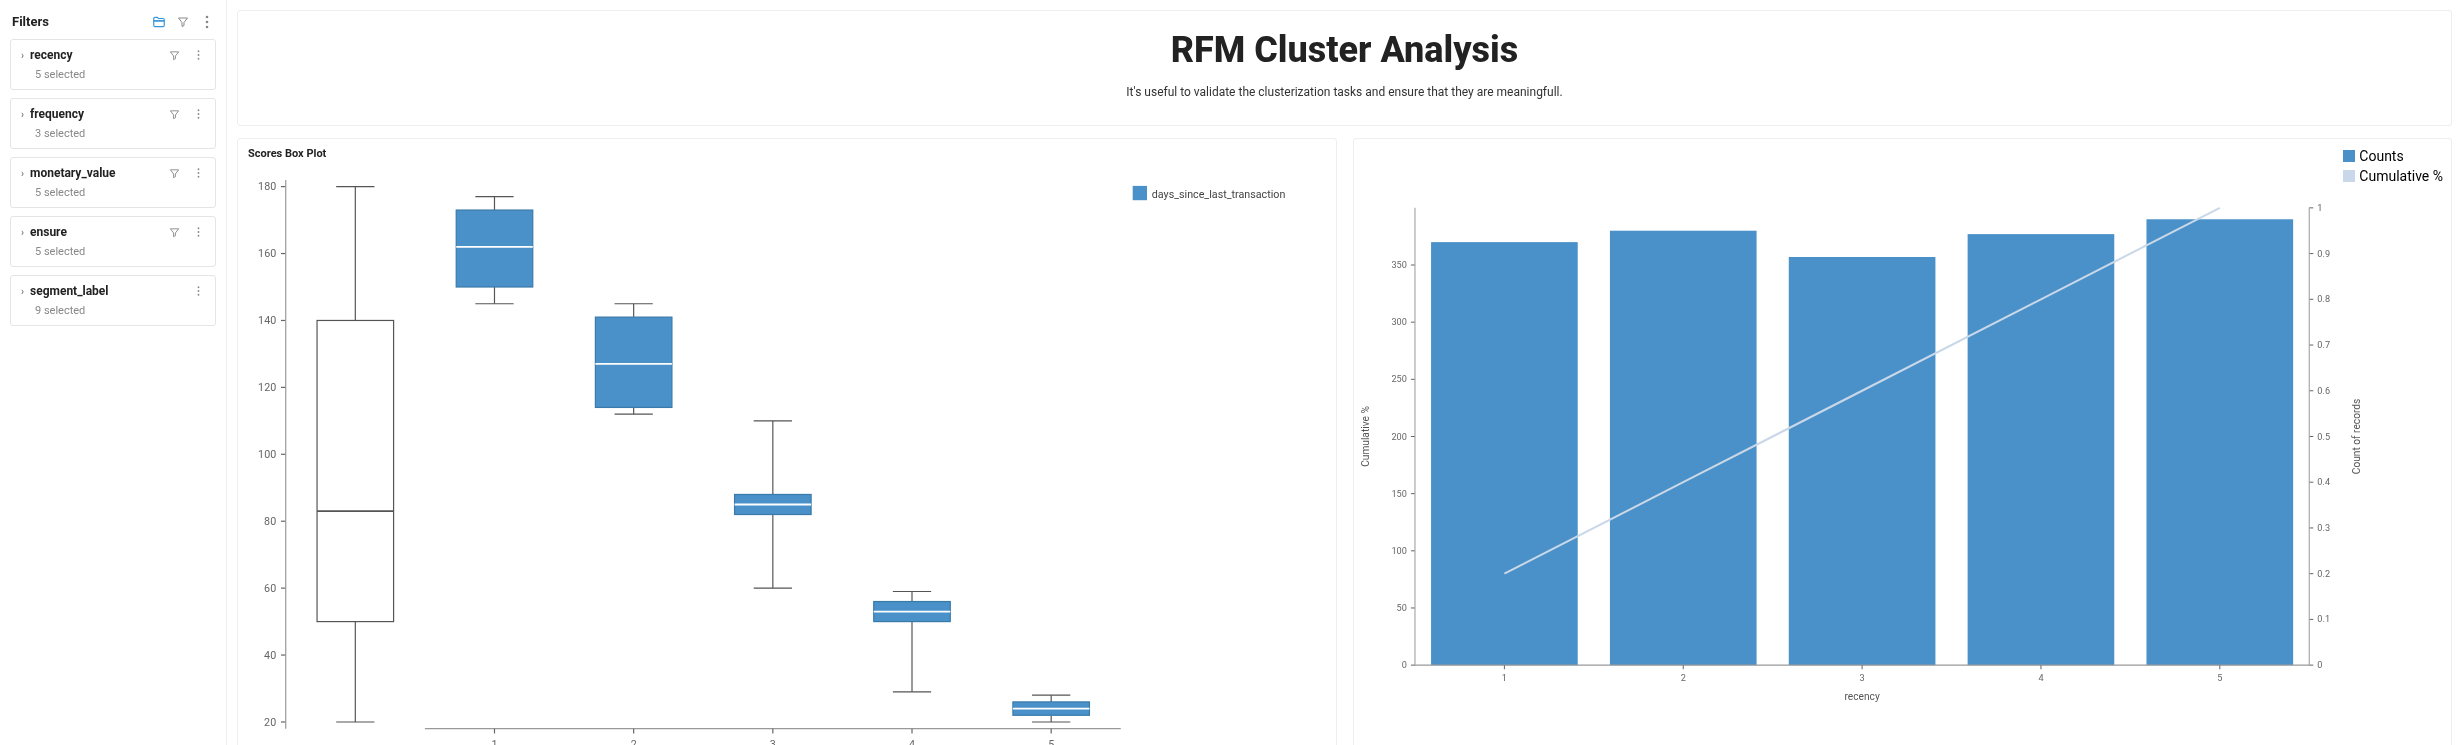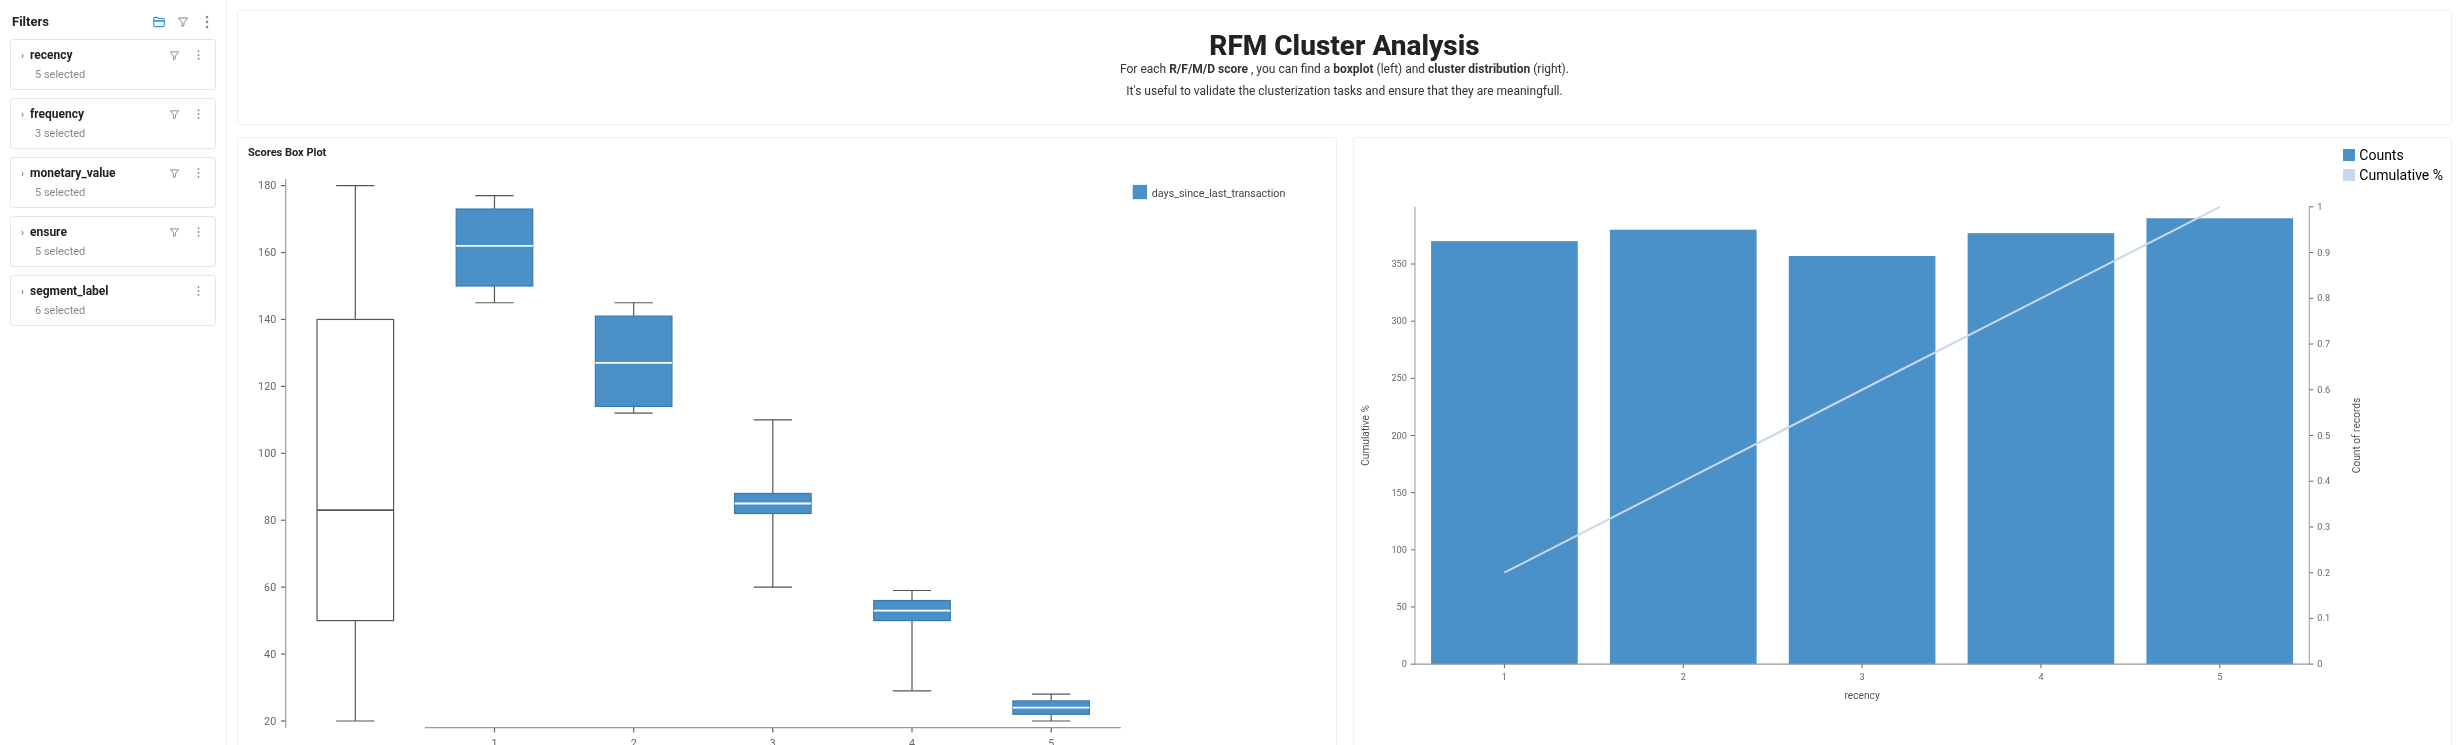--- a/index.html
+++ b/index.html
@@ -86,23 +86,24 @@
   flex-direction: column;
   gap: 12px;
 }
 .hero {
   border: 1px solid #eee;
   border-radius: 3px;
   padding: 18px;
   text-align: center;
 }
 .hero h1 {
-  font-size: 28px;
+  font-size: 36px;
   font-weight: 800;
   color: #222;
+  margin-bottom: 14px;
 }
 .hero p {
   font-size: 12px;
   color: #333;
   margin-bottom: 8px;
 }
 .charts-row {
   display: flex;
   gap: 16px;
   flex: 1;
@@ -266,31 +267,28 @@
           <div class="filter-card-right">
             <span class="icon-btn">
               <svg width="3" height="12" viewBox="0 0 4 14">
                 <circle cx="2" cy="2" r="1.2" fill="#888"></circle>
                 <circle cx="2" cy="7" r="1.2" fill="#888"></circle>
                 <circle cx="2" cy="12" r="1.2" fill="#888"></circle>
               </svg>
             </span>
           </div>
         </div>
-        <div class="filter-sub">6 selected</div>
+        <div class="filter-sub">9 selected</div>
       </div>
     </div>
 </div>
 
 <div class="main">
   <div class="hero">
     <h1>RFM Cluster Analysis</h1>
-    <p>
-      <span>For each </span><b>R/F/M/D score</b><span> , you can find a </span><b>boxplot</b><span> (left) and </span><b>cluster distribution</b><span> (right).</span>
-    </p>
     <p>It's useful to validate the clusterization tasks and ensure that they are meaningfull.</p>
   </div>
 
   <div class="charts-row">
     <div class="chart-card">
       <div class="chart-title">Scores Box Plot</div>
       <div class="chart-body" id="boxplot-body">
           <svg viewBox="0 0 920 500" width="100%" height="100%">
             <line x1="36" y1="464.390243902439" x2="40" y2="464.390243902439" stroke="#666"></line>
             <text x="32" y="467.390243902439" text-anchor="end" class="tick-label">20</text>

